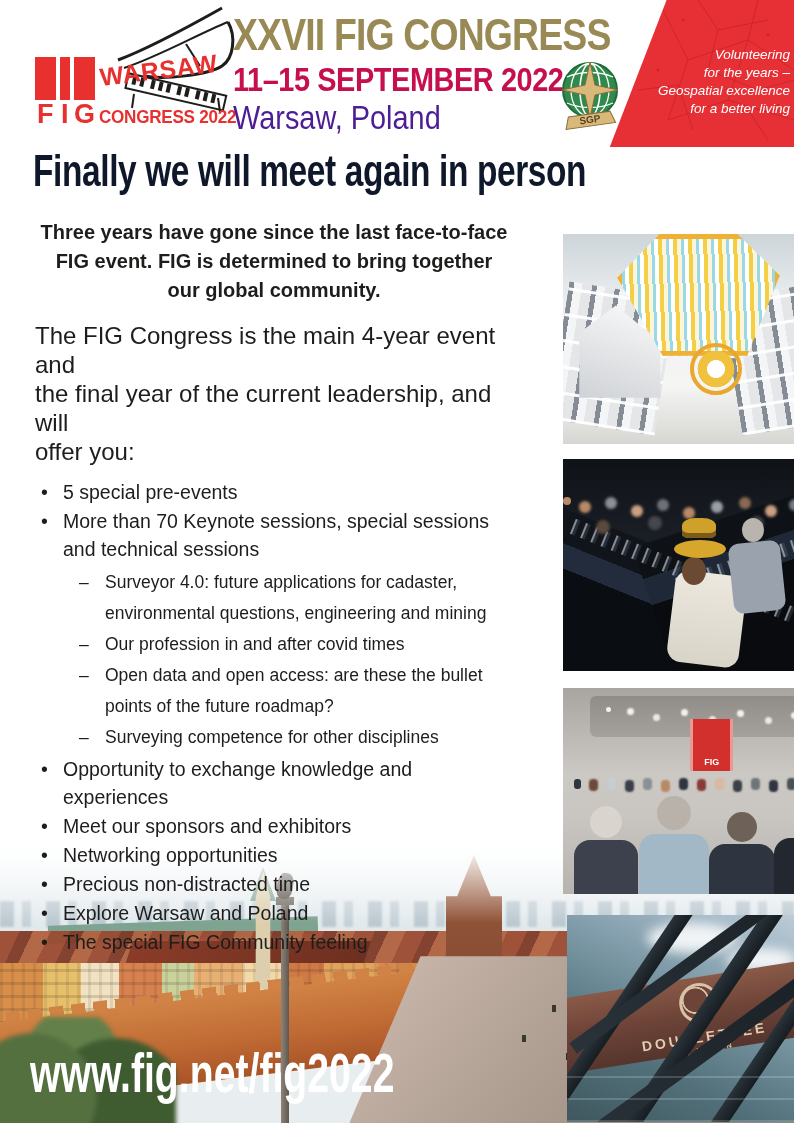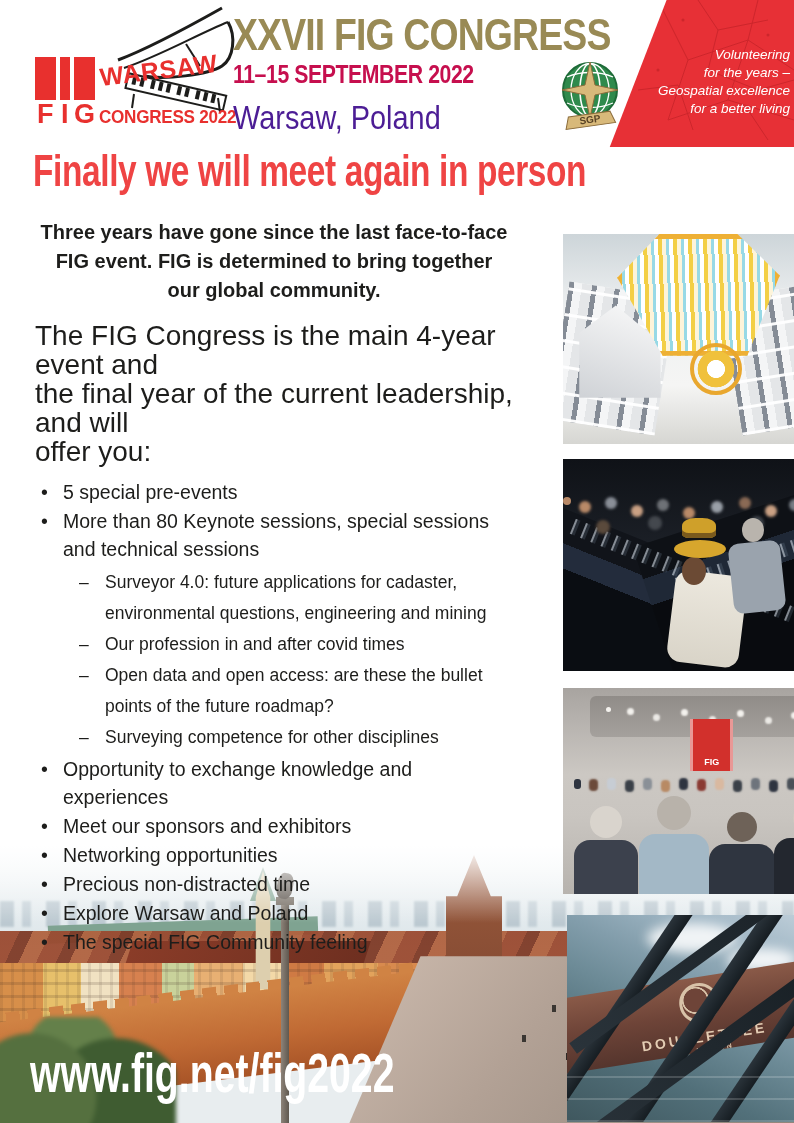--- a/index.html
+++ b/index.html
@@ -14,42 +14,42 @@
   .fig-col{background:#e8302e;flex:2;display:flex;flex-direction:column;justify-content:flex-end;}
   .fig-col.narrow{flex:1;}
   .fig-col .letter{background:#fff;color:#e8302e;font-weight:700;font-size:27px;line-height:27px;
                    text-align:center;padding-top:1px;}
   .warsaw-text{position:absolute;left:100px;top:63px;color:#e8302e;font-weight:700;font-size:25px;
                transform:rotate(-7deg);transform-origin:left center;letter-spacing:.5px;}
   .congress-text{position:absolute;left:99px;top:106px;color:#e8302e;font-weight:700;font-size:19px;letter-spacing:-.3px;}
   .congress-text .cx{transform:scaleX(.9);}
   .main-title{position:absolute;left:233px;top:10px;color:#998a55;font-weight:700;font-size:44px;letter-spacing:-1px;}
   .main-title .cx{transform:scaleX(.85);}
-  .dates{position:absolute;left:233px;top:60px;color:#c60f4e;font-weight:700;font-size:25px;letter-spacing:-.5px;text-decoration:underline;}
+  .dates{position:absolute;left:233px;top:60px;color:#c60f4e;font-weight:700;font-size:34px;letter-spacing:-.5px;text-decoration:underline;}
   .dates .cx{transform:scaleX(.85);}
   .location{position:absolute;left:233px;top:98px;color:#4c1d95;font-weight:400;font-size:34px;}
   .location .cx{transform:scaleX(.85);}
   .sgp{position:absolute;left:556px;top:58px;}
   
   .badge{position:absolute;top:0;right:0;width:196px;height:147px;
          clip-path:polygon(35% 0,100% 0,100% 100%,6% 100%);background:#e73036;}
   .badge svg.tex{position:absolute;inset:0;opacity:.55;}
   .badge-text{position:absolute;top:46px;left:0;right:4px;text-align:right;color:#fff;
               font-style:italic;font-size:13.5px;line-height:18px;font-weight:400;}
   .badge-text div:nth-child(3){margin-left:-8px;}
   .badge-text div:nth-child(4){margin-left:-22px;}
 
   
-  .headline{position:absolute;left:33px;top:146px;z-index:6;color:#ef4444;font-weight:700;font-size:44px;letter-spacing:-.5px;}
+  .headline{position:absolute;left:33px;top:146px;z-index:6;color:#0f172a;font-weight:700;font-size:44px;letter-spacing:-.5px;}
   .headline .cx{transform:scaleX(.76);}
 
   
   .content{position:absolute;left:35px;top:218px;width:478px;z-index:5;}
   .lead{font-weight:700;font-size:20px;line-height:29px;margin:0 0 16px 0;text-align:center;}
-  .para{font-weight:400;font-size:28px;line-height:29px;margin:0 0 12px 0;}
+  .para{font-weight:400;font-size:24px;line-height:29px;margin:0 0 12px 0;}
   ul.benefits{list-style:none;margin:0;padding:0;width:470px;}
   ul.benefits>li{position:relative;padding-left:28px;font-size:19.5px;line-height:28px;margin:0 0 1px 0;}
   ul.benefits>li::before{content:"•";position:absolute;left:6px;top:0;}
   ul.subs{list-style:none;margin:4px 0 2px 0;padding:0;}
   ul.subs>li{position:relative;padding-left:42px;font-size:17.5px;line-height:31px;}
   ul.subs>li::before{content:"–";position:absolute;left:16px;top:0;}
 
   
   .photo{position:absolute;left:523px;width:271px;overflow:hidden;z-index:4;background:#ddd;}
   .photo *{position:absolute;}
@@ -273,21 +273,21 @@
       <span>our global community.</span>
     </p>
     <p class="para">
       <span>The FIG Congress is the main 4-year event and</span><br>
       <span>the final year of the current leadership, and will</span><br>
       <span>offer you:</span>
     </p>
 
     <ul class="benefits">
       <li><span>5 special pre-events</span></li>
-      <li><span>More than 80 Keynote sessions, special sessions and technical sessions</span>
+      <li><span>More than 70 Keynote sessions, special sessions and technical sessions</span>
         <ul class="subs">
           <li><span>Surveyor 4.0: future applications for cadaster, environmental questions, engineering and mining</span></li>
           <li><span>Our profession in and after covid times</span></li>
           <li><span>Open data and open access: are these the bullet points of the future roadmap?</span></li>
           <li><span>Surveying competence for other disciplines</span></li>
         </ul>
       </li>
       <li><span>Opportunity to exchange knowledge and experiences</span></li>
       <li><span>Meet our sponsors and exhibitors</span></li>
       <li><span>Networking opportunities</span></li>

